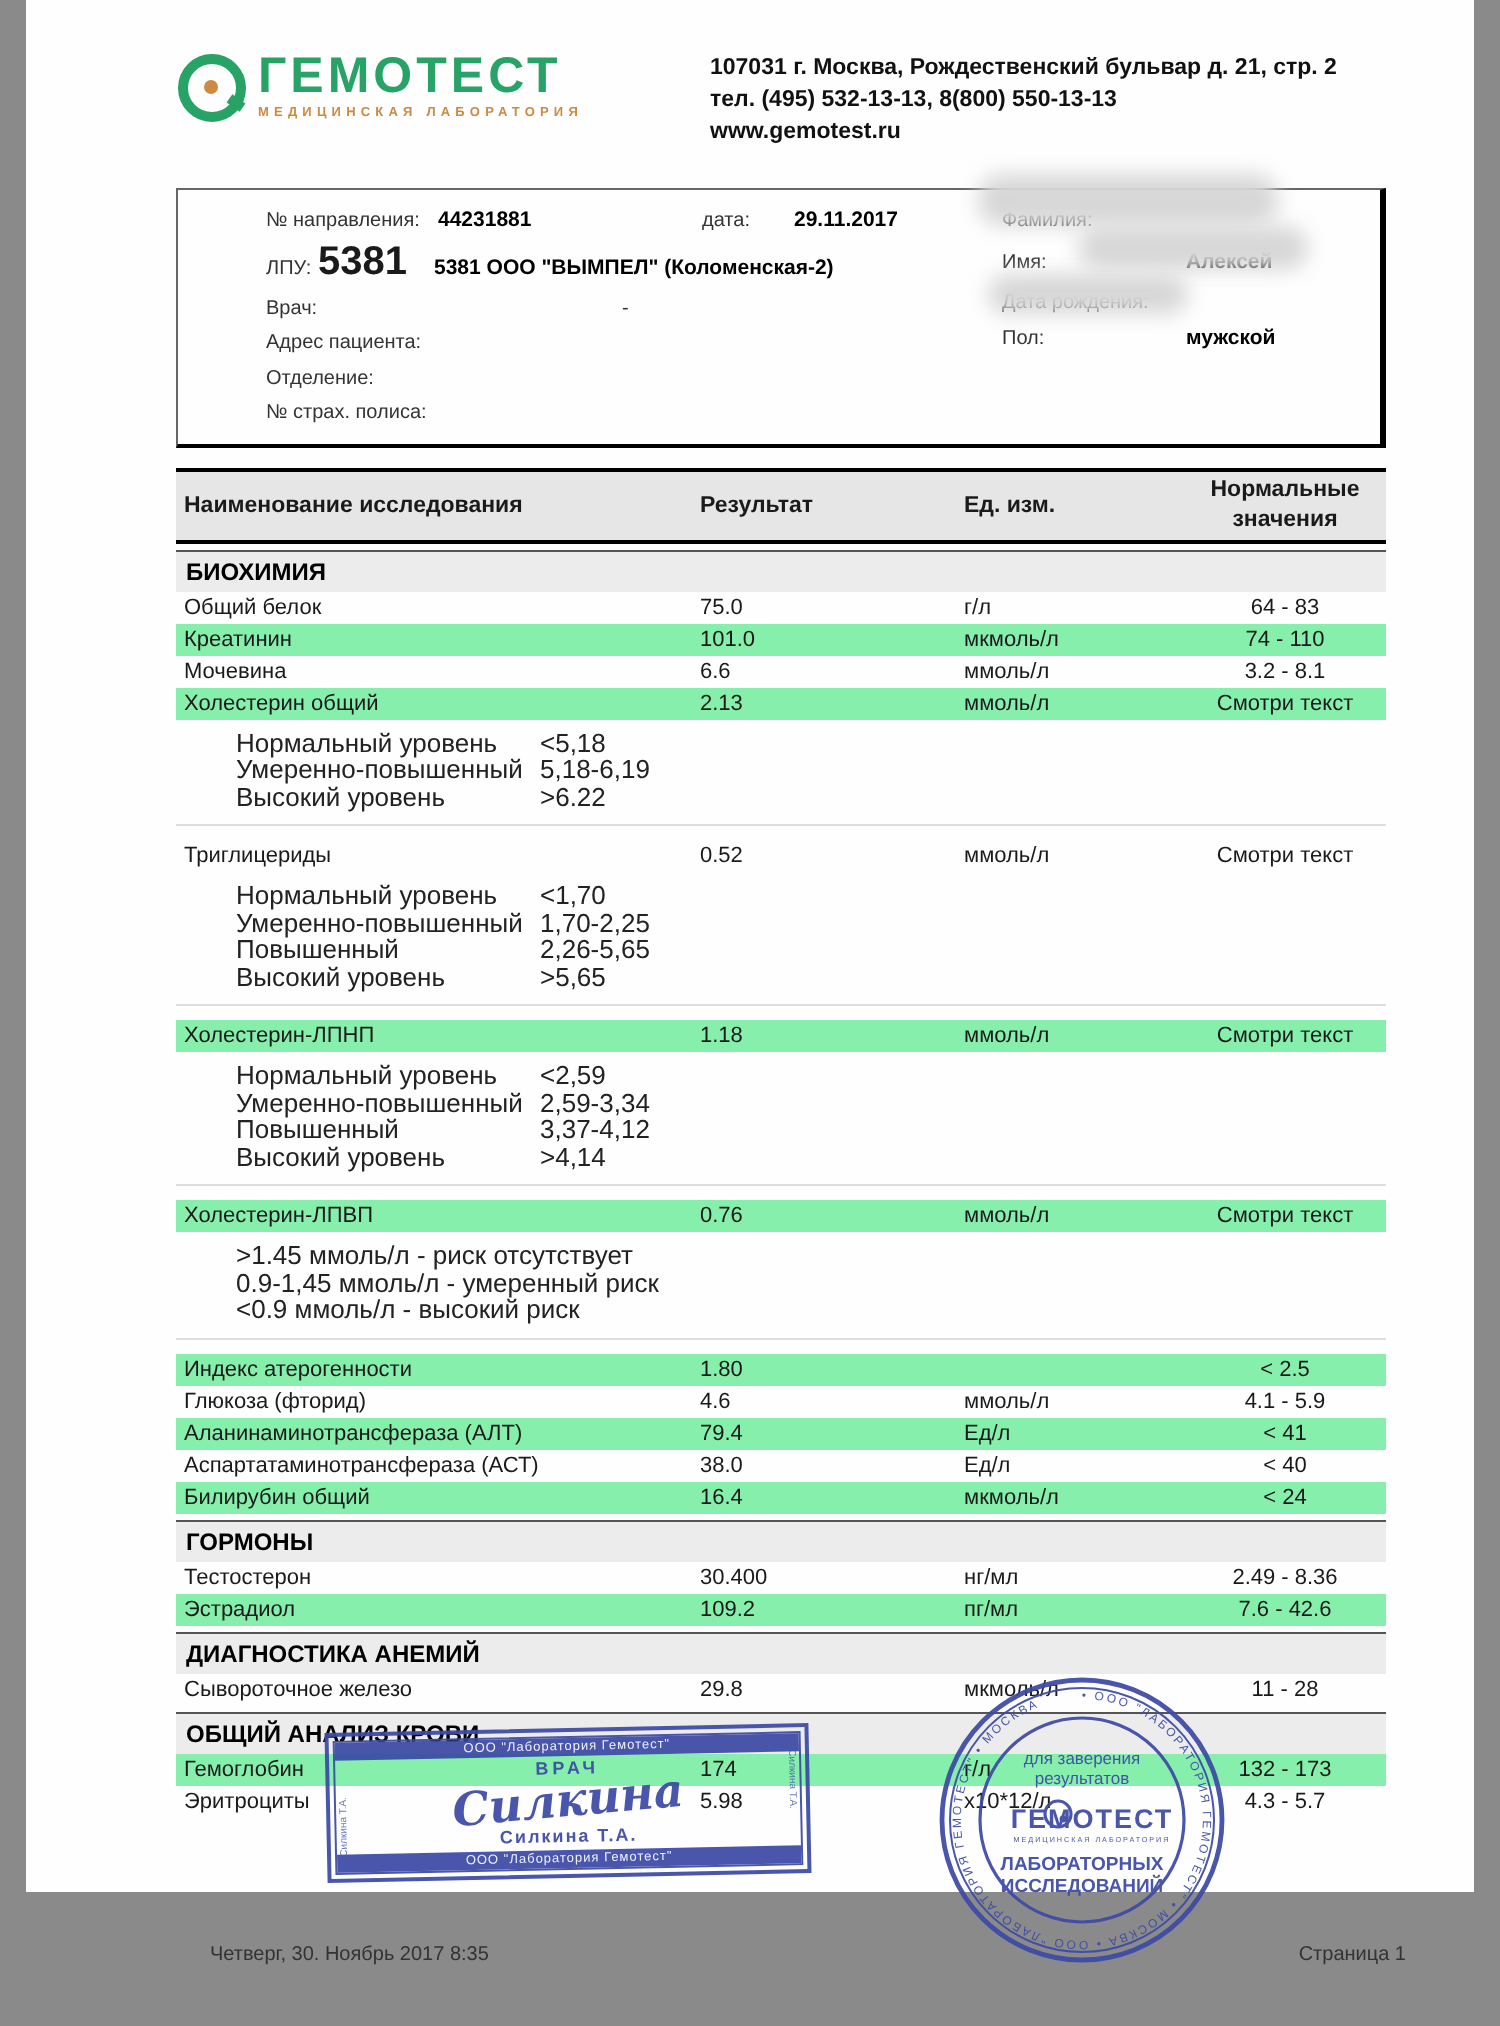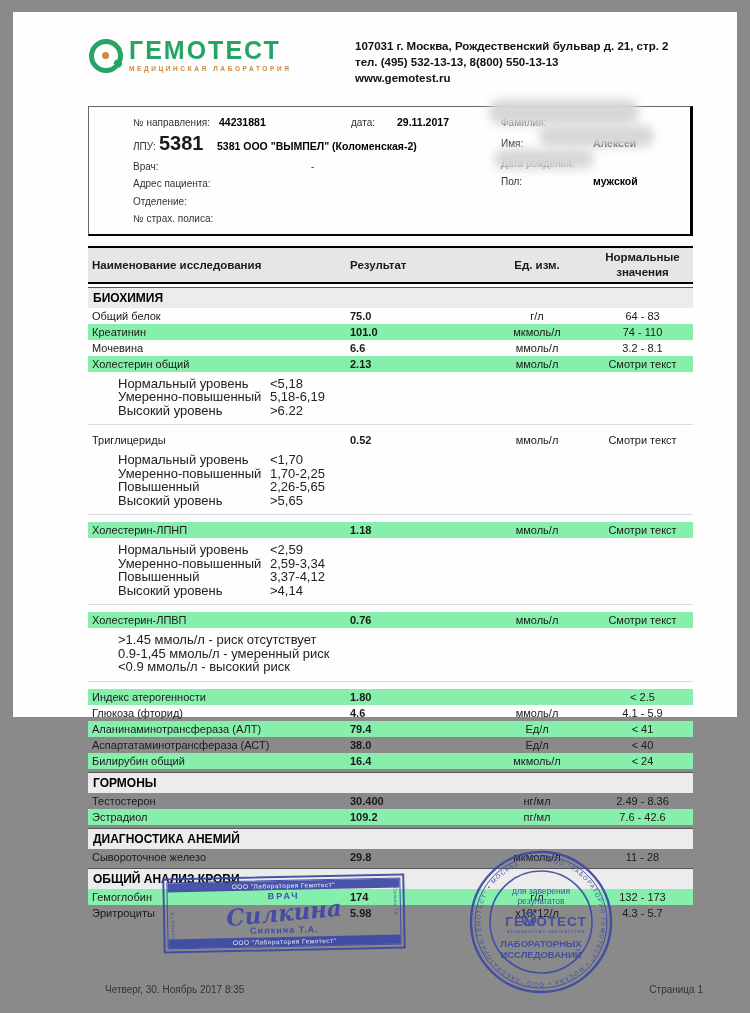--- a/index.html
+++ b/index.html
@@ -3,21 +3,21 @@
 <meta charset="utf-8">
 <style>
   html,body{margin:0;padding:0;}
   body{
     width:750px;height:1013px;position:relative;overflow:hidden;
     background:#8a8a8a;
     font-family:"Liberation Sans", sans-serif;
     color:#1a1a1a;
   }
   .sheet{
-    position:absolute;left:13px;top:12px;width:724px;height:705px;
+    position:absolute;left:13px;top:0;width:724px;height:946px;
     background:#fefefe;
   }
   .content{margin:0 44px 0 75px;width:605px;}
 
   
   .hdr{display:flex;justify-content:space-between;padding-top:26px;}
   .logo{display:flex;align-items:flex-start;gap:7px;}
   .logo-icon{position:relative;width:34px;height:34px;flex:0 0 auto;}
   .logo-ring{
     position:absolute;left:1px;top:1px;width:24px;height:24px;border-radius:50%;
@@ -61,30 +61,30 @@
 
   
   .tbl{margin-top:10px;font-size:11px;}
   .thead{
     display:flex;align-items:center;background:#e6e6e6;
     border-top:2px solid #000;border-bottom:2px solid #000;
     font-weight:bold;font-size:11.5px;min-height:34px;margin-bottom:3px;
   }
   .c-name{flex:0 0 258px;padding-left:4px;}
   .c-res {flex:0 0 132px;}
-  .c-unit{flex:0 0 110px;text-align:center;}
+  .c-unit{flex:0 0 110px;text-align:left;}
   .c-norm{flex:0 0 101px;text-align:center;}
   .thead .c-norm{line-height:1.25;}
   .sec{
     font-size:12px;font-weight:bold;background:#ececec;color:#000;
     border-top:1px solid #555;padding:3px 0 3px 5px;margin-top:3px;
   }
   .trow{display:flex;align-items:baseline;padding:1px 0;line-height:14px;}
   .trow.shaded{background:#86efac;}
-  .trow .c-res{font-weight:bold;}
+  .trow .c-res{font-weight:normal;}
   .sub{
     margin:3px 0 7px 0;padding:2px 0 7px 30px;border-bottom:1px solid #ddd;
     font-size:13px;line-height:13.5px;color:#222;
   }
   .subrow{display:flex;}
   .subrow .sl{flex:0 0 152px;}
   .subtext-line{line-height:13.5px;}
 
   
   .stamp-rect{

